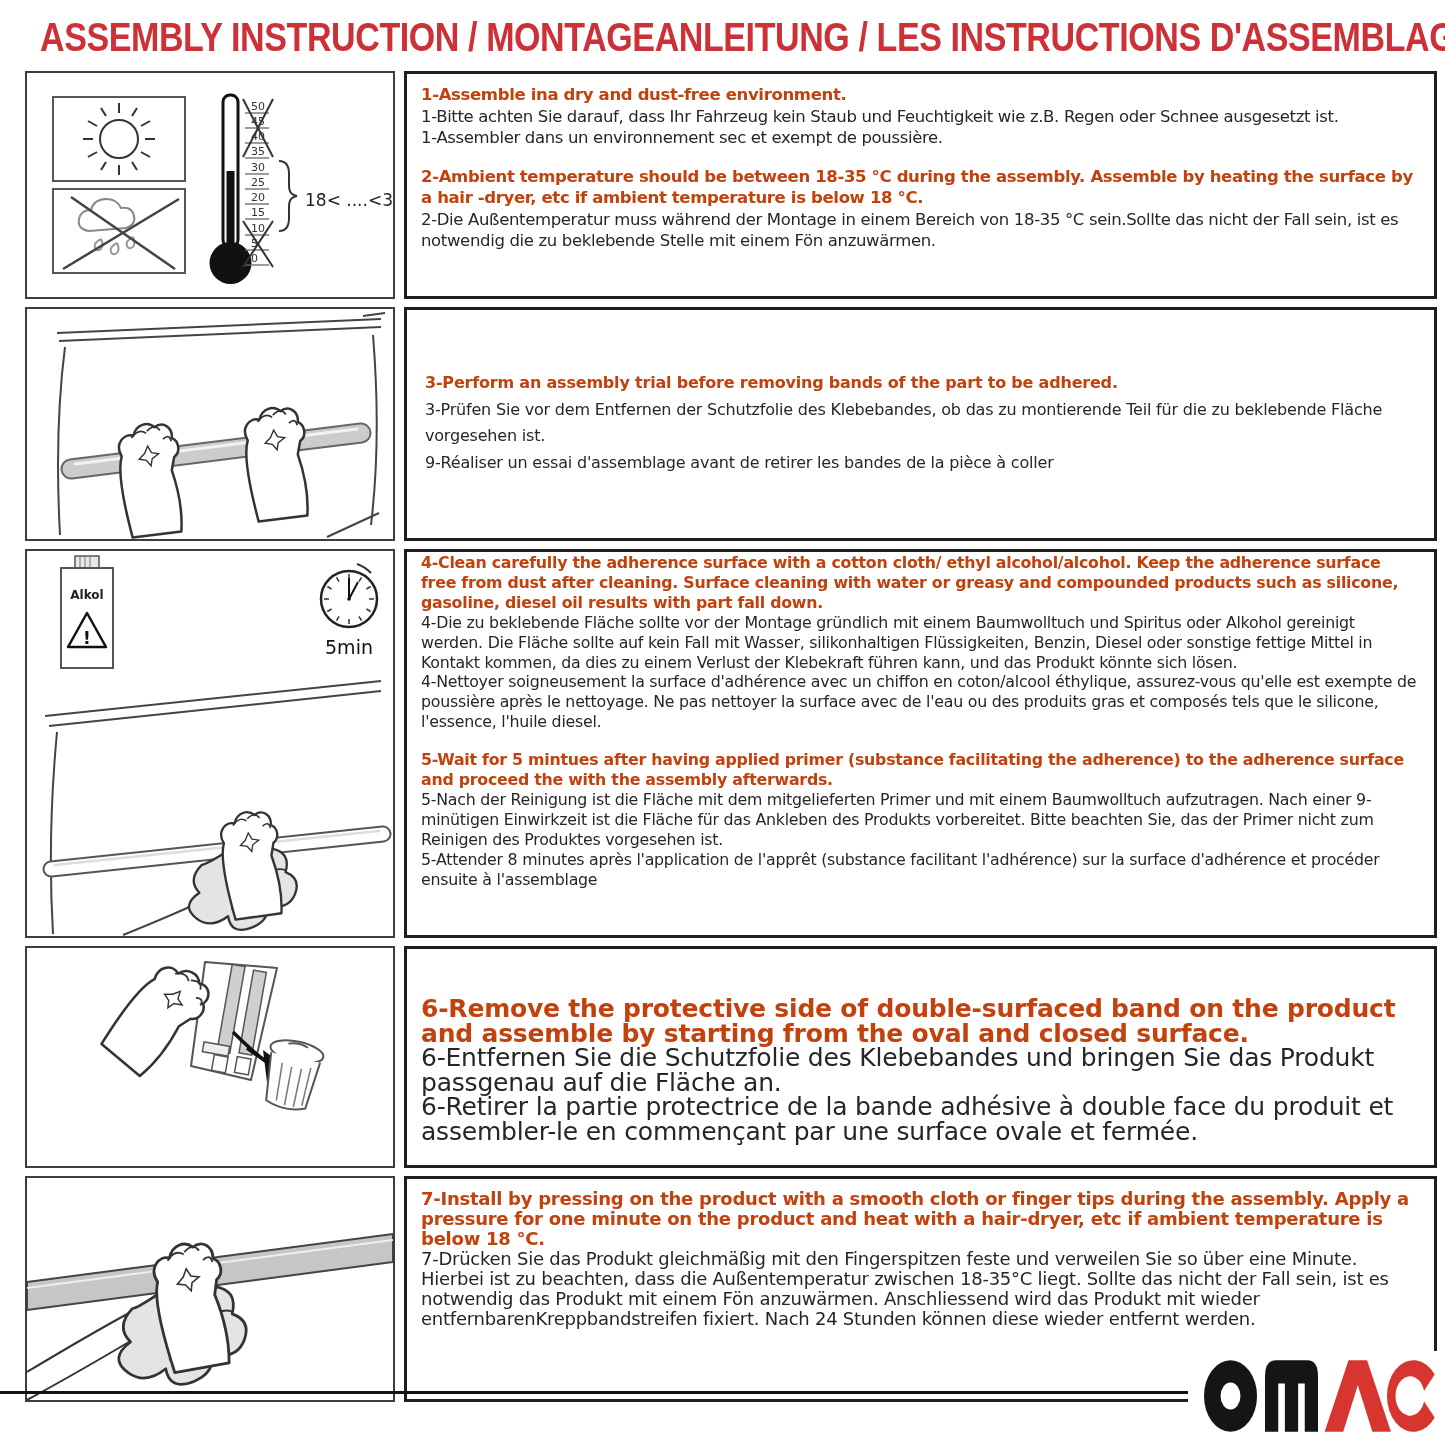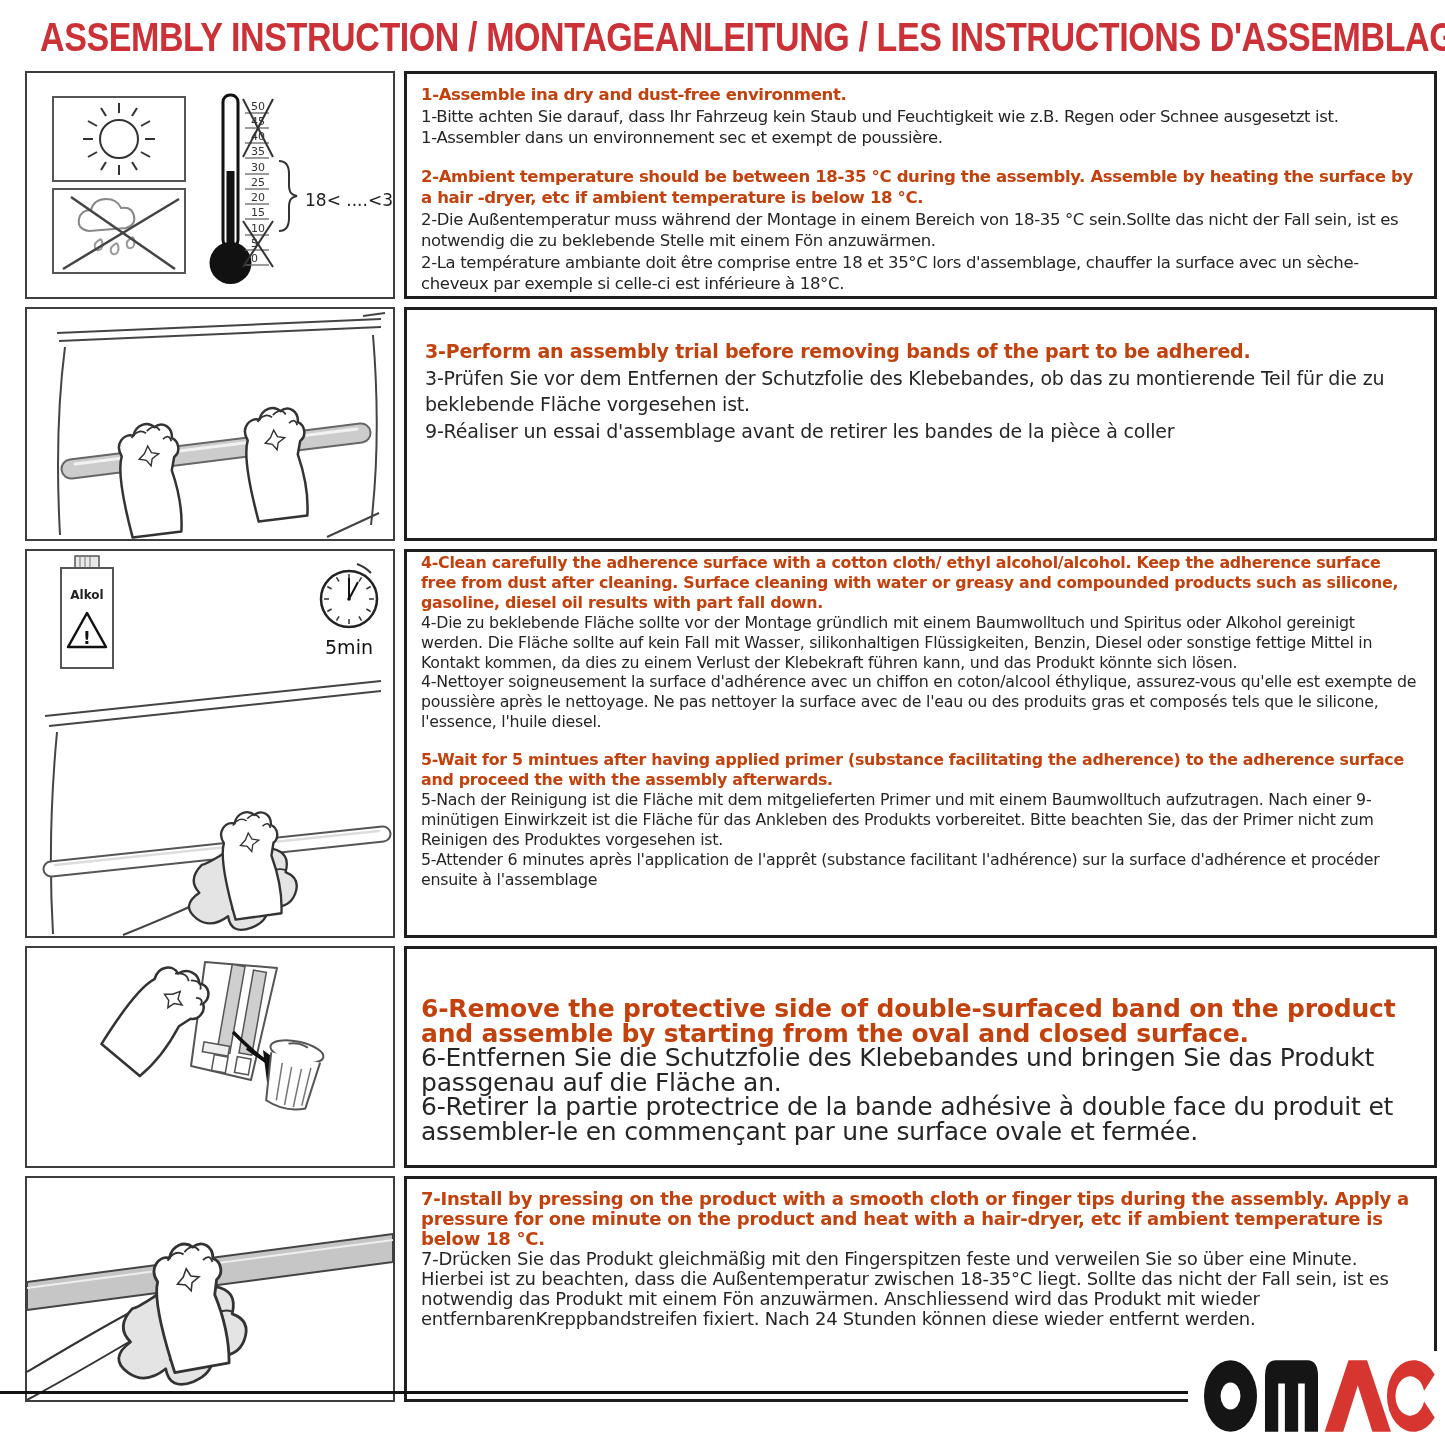--- a/index.html
+++ b/index.html
@@ -14,21 +14,21 @@
   .text{flex:1;border:3px solid #1e1e1e;background:#fff;box-sizing:border-box;padding:10px 14px}
   .text p{margin:0}
   .bold{font-weight:700;color:#c2410c}
   .row1 .illus,.row1 .text{height:228px}
   .row2 .illus,.row2 .text{height:234px}
   .row3 .illus,.row3 .text{height:389px}
   .row4 .illus,.row4 .text{height:222px}
   .row5 .illus,.row5 .text{height:226px}
   .row1 .text{font-size:16.5px;line-height:21.5px;letter-spacing:-.35px}
   .row1 .gap{margin-top:17px}
-  .row2 .text{font-size:19px;line-height:26.5px;letter-spacing:-.2px;padding-top:28px;padding-left:18px}
+  .row2 .text{font-size:16px;line-height:26.5px;letter-spacing:-.2px;padding-top:60px;padding-left:18px}
   .row3 .text{font-size:15.8px;line-height:19.9px;letter-spacing:-.25px;padding-top:1px}
   .row3 .gap{margin-top:18px}
   .row4 .text{font-size:25px;line-height:24.5px;letter-spacing:-.2px;padding-top:48px}
   .row5 .text{font-size:18px;line-height:20px;letter-spacing:-.25px}
   svg{display:block}
   .rule{position:absolute;left:0;top:1391px;width:1208px;height:3px;background:#121212}
   .logo{position:absolute;right:5px;top:1351px;background:#fff;padding:2px 0 2px 16px}
   .sr{position:absolute;width:1px;height:1px;overflow:hidden;clip:rect(0 0 0 0);white-space:nowrap}
 </style>
 </head>
@@ -123,21 +123,20 @@
           <text x="278" y="133" font-size="17" fill="#222" font-family="DejaVu Sans, sans-serif">18&lt; ....&lt;35 C</text>
         </g>
       </svg>
     </div>
     <div class="text">
       <p class="bold">1-Assemble ina dry and dust-free environment.</p>
       <p>1-Bitte achten Sie darauf, dass Ihr Fahrzeug kein Staub und Feuchtigkeit wie z.B. Regen oder Schnee ausgesetzt ist.</p>
       <p>1-Assembler dans un environnement sec et exempt de poussière.</p>
       <p class="bold gap">2-Ambient temperature should be between 18-35 °C  during the assembly. Assemble by heating the surface by a hair -dryer, etc if ambient temperature is below 18 °C.</p>
       <p>2-Die Außentemperatur muss während der Montage in einem Bereich von 18-35 °C  sein.Sollte das nicht der Fall sein, ist es notwendig die zu beklebende Stelle mit einem Fön anzuwärmen.</p>
-      <p>2-La température ambiante doit être comprise entre 18 et 35°C lors d'assemblage, chauffer la surface avec un sèche-cheveux par exemple si celle-ci est inférieure à 18°C.</p>
     </div>
   </div>
 
   <div class="row row2">
     <div class="illus">
       <svg viewBox="0 0 366 230" width="366" height="230">
         <g fill="none" stroke="#444" stroke-width="2">
           <path d="M30,24 L354,10"></path>
             <path d="M32,32 L354,18"></path>
             <path d="M336,7 L358,4"></path>
@@ -209,21 +208,21 @@
         <path d="M96,384 C150,362 192,344 212,330" fill="none" stroke="#444" stroke-width="2"></path>
         <use href="#hcloth" transform="translate(228,300) rotate(-8) scale(1.05)"></use>
       </svg>
     </div>
     <div class="text">
       <p class="bold">4-Clean carefully the adherence surface with a cotton cloth/ ethyl alcohol/alcohol. Keep the adherence surface free from dust after cleaning. Surface cleaning with water or greasy and compounded products such as silicone, gasoline, diesel oil results with part fall down.</p>
       <p>4-Die zu beklebende Fläche sollte vor der Montage gründlich mit einem Baumwolltuch und Spiritus oder Alkohol gereinigt werden. Die Fläche sollte auf kein Fall mit Wasser, silikonhaltigen Flüssigkeiten, Benzin, Diesel oder sonstige fettige Mittel in Kontakt kommen, da dies zu einem Verlust der Klebekraft führen kann, und das Produkt könnte sich lösen.</p>
       <p>4-Nettoyer soigneusement la surface d'adhérence avec un chiffon en coton/alcool éthylique, assurez-vous qu'elle est exempte de poussière après le nettoyage. Ne pas nettoyer la surface avec de l'eau ou des produits gras et composés tels que le silicone, l'essence, l'huile diesel.</p>
       <p class="bold gap">5-Wait for 5 mintues after having applied primer (substance facilitating the adherence) to the adherence surface and proceed the with the assembly afterwards.</p>
       <p>5-Nach der Reinigung ist die Fläche mit dem mitgelieferten Primer und mit einem Baumwolltuch aufzutragen. Nach einer 9-minütigen Einwirkzeit ist die Fläche für das Ankleben des Produkts vorbereitet. Bitte beachten Sie, das der Primer nicht zum Reinigen des Produktes vorgesehen ist.</p>
-      <p>5-Attender 6 minutes après l'application de l'apprêt (substance facilitant l'adhérence) sur la surface d'adhérence et procéder ensuite à l'assemblage</p>
+      <p>5-Attender 8 minutes après l'application de l'apprêt (substance facilitant l'adhérence) sur la surface d'adhérence et procéder ensuite à l'assemblage</p>
     </div>
   </div>
 
   <div class="row row4">
     <div class="illus">
       <svg viewBox="0 0 366 218" width="366" height="218">
         <g>
           <path d="M178,14 L250,20 L224,132 L164,118 Z" fill="#fff" stroke="#555" stroke-width="2" stroke-linejoin="round"></path>
           <g transform="rotate(10 210 70)">
             <rect x="196" y="18" width="13" height="88" fill="#cfcfcf" stroke="#555" stroke-width="1.5"></rect>

